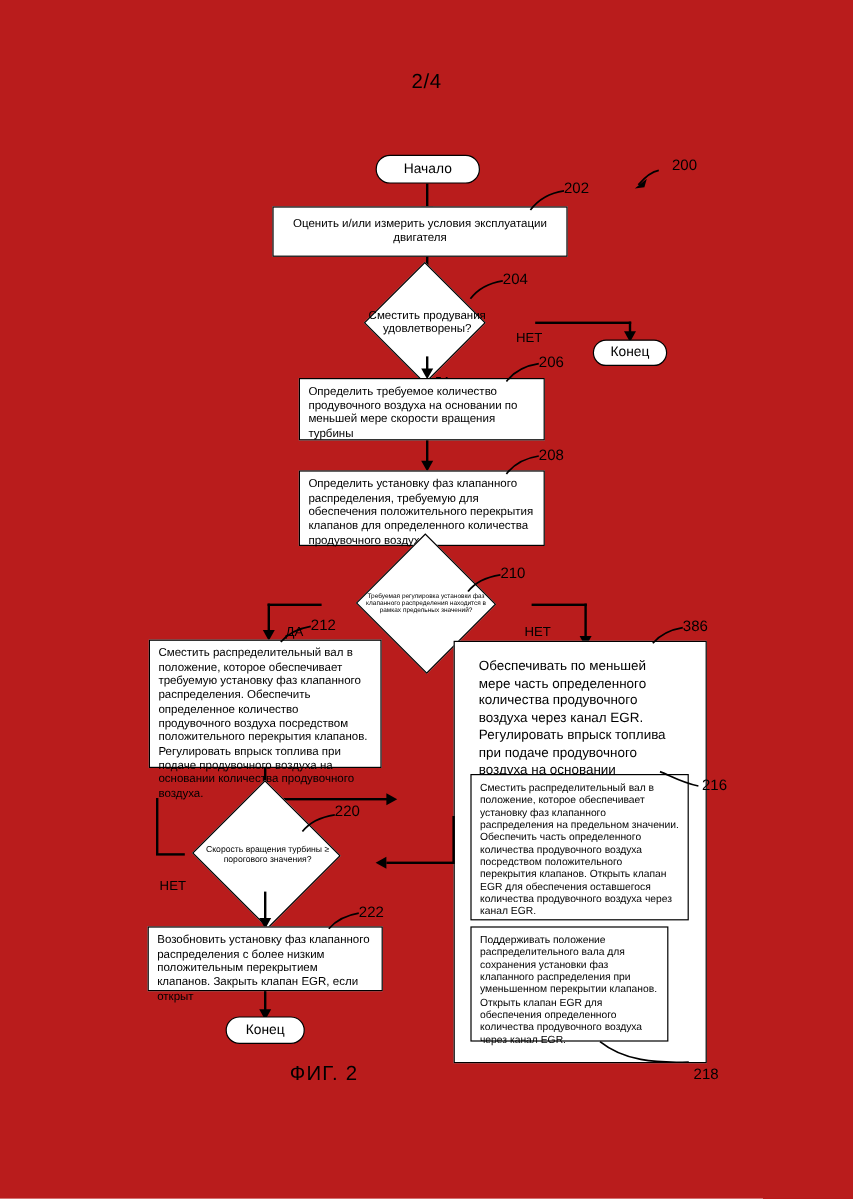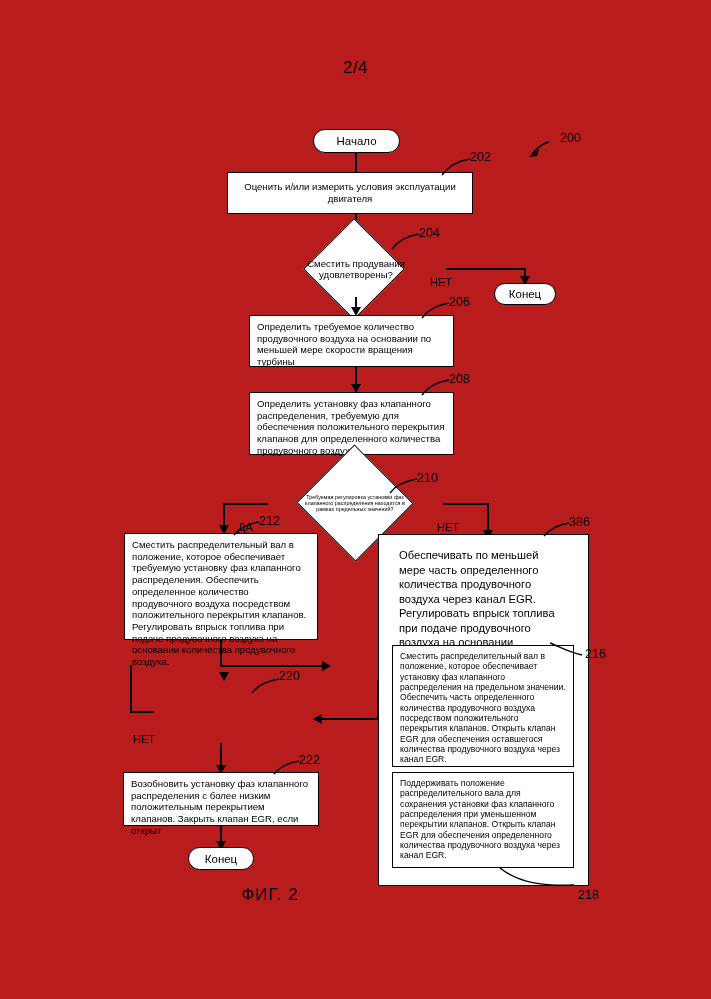--- a/index.html
+++ b/index.html
@@ -243,35 +243,39 @@
   <div class="abs proc tiny" style="left:392px; top:645px; width:182px; height:122px;">
     <span>Сместить распределительный вал в положение, которое обеспечивает установку фаз клапанного распределения на предельном значении. Обеспечить часть определенного количества продувочного воздуха посредством положительного перекрытия клапанов. Открыть клапан EGR для обеспечения оставшегося количества продувочного воздуха через канал EGR.</span>
   </div>
   <div class="abs leader" style="left:548px; top:640px;">
     <svg width="38" height="20" viewBox="0 0 38 20">
       <path d="M2,3 C10,6 20,12 34,15" stroke="#000" stroke-width="1.4" fill="none"></path>
     </svg>
   </div>
   <div class="abs ref" style="left:585px; top:647px;">216</div>
 
-  <div class="abs proc tiny" style="left:392px; top:772px; width:182px; height:96px;">
+  <div class="abs proc tiny" style="left:392px; top:772px; width:165px; height:96px;">
     <span>Поддерживать положение распределительного вала для сохранения установки фаз клапанного распределения при уменьшенном перекрытии клапанов. Открыть клапан EGR для обеспечения определенного количества продувочного воздуха через канал EGR.</span>
   </div>
   <div class="abs leader" style="left:498px; top:866px;">
     <svg width="80" height="24" viewBox="0 0 80 24">
       <path d="M2,2 C22,18 48,20 76,19" stroke="#000" stroke-width="1.4" fill="none"></path>
     </svg>
   </div>
   <div class="abs ref" style="left:578px; top:888px;">218</div>
 
   <div class="abs line-v" style="left:377px; top:680px; height:40px;"></div>
   <div class="abs line-h" style="left:322px; top:718.4px; width:56px;"></div>
   <div class="abs arrow-left" style="left:313px; top:714px;"></div>
 
   <div class="abs arrow-down" style="left:218.8px; top:672px;"></div>
+  <div class="abs diamond-wrap" style="left:133px; top:681px; width:180px; height:62px;">
+    <div class="diamond-shape" style="left:46px; top:-12px; width:86px; height:86px; transform:rotate(45deg) scale(1.04,1);"></div>
+    <div class="diamond-label" style="left:28px; top:6px; width:124px; height:50px; font-size:7.2px;">Скорость вращения турбины ≥ порогового значения?</div>
+  </div>
   <div class="abs leader" style="left:250px; top:676px;">
     <svg width="34" height="20" viewBox="0 0 34 20">
       <path d="M2,17 C8,9 16,5 29,3" stroke="#000" stroke-width="1.4" fill="none"></path>
     </svg>
   </div>
   <div class="abs ref" style="left:279px; top:669px;text-align:right;">220</div>
 
   <div class="abs branch-label" style="left:133px; top:700px;">НЕТ</div>
   <div class="abs line-h" style="left:130px; top:711.4px; width:24px;"></div>
   <div class="abs line-v" style="left:130px; top:665.4px; height:47px;"></div>

